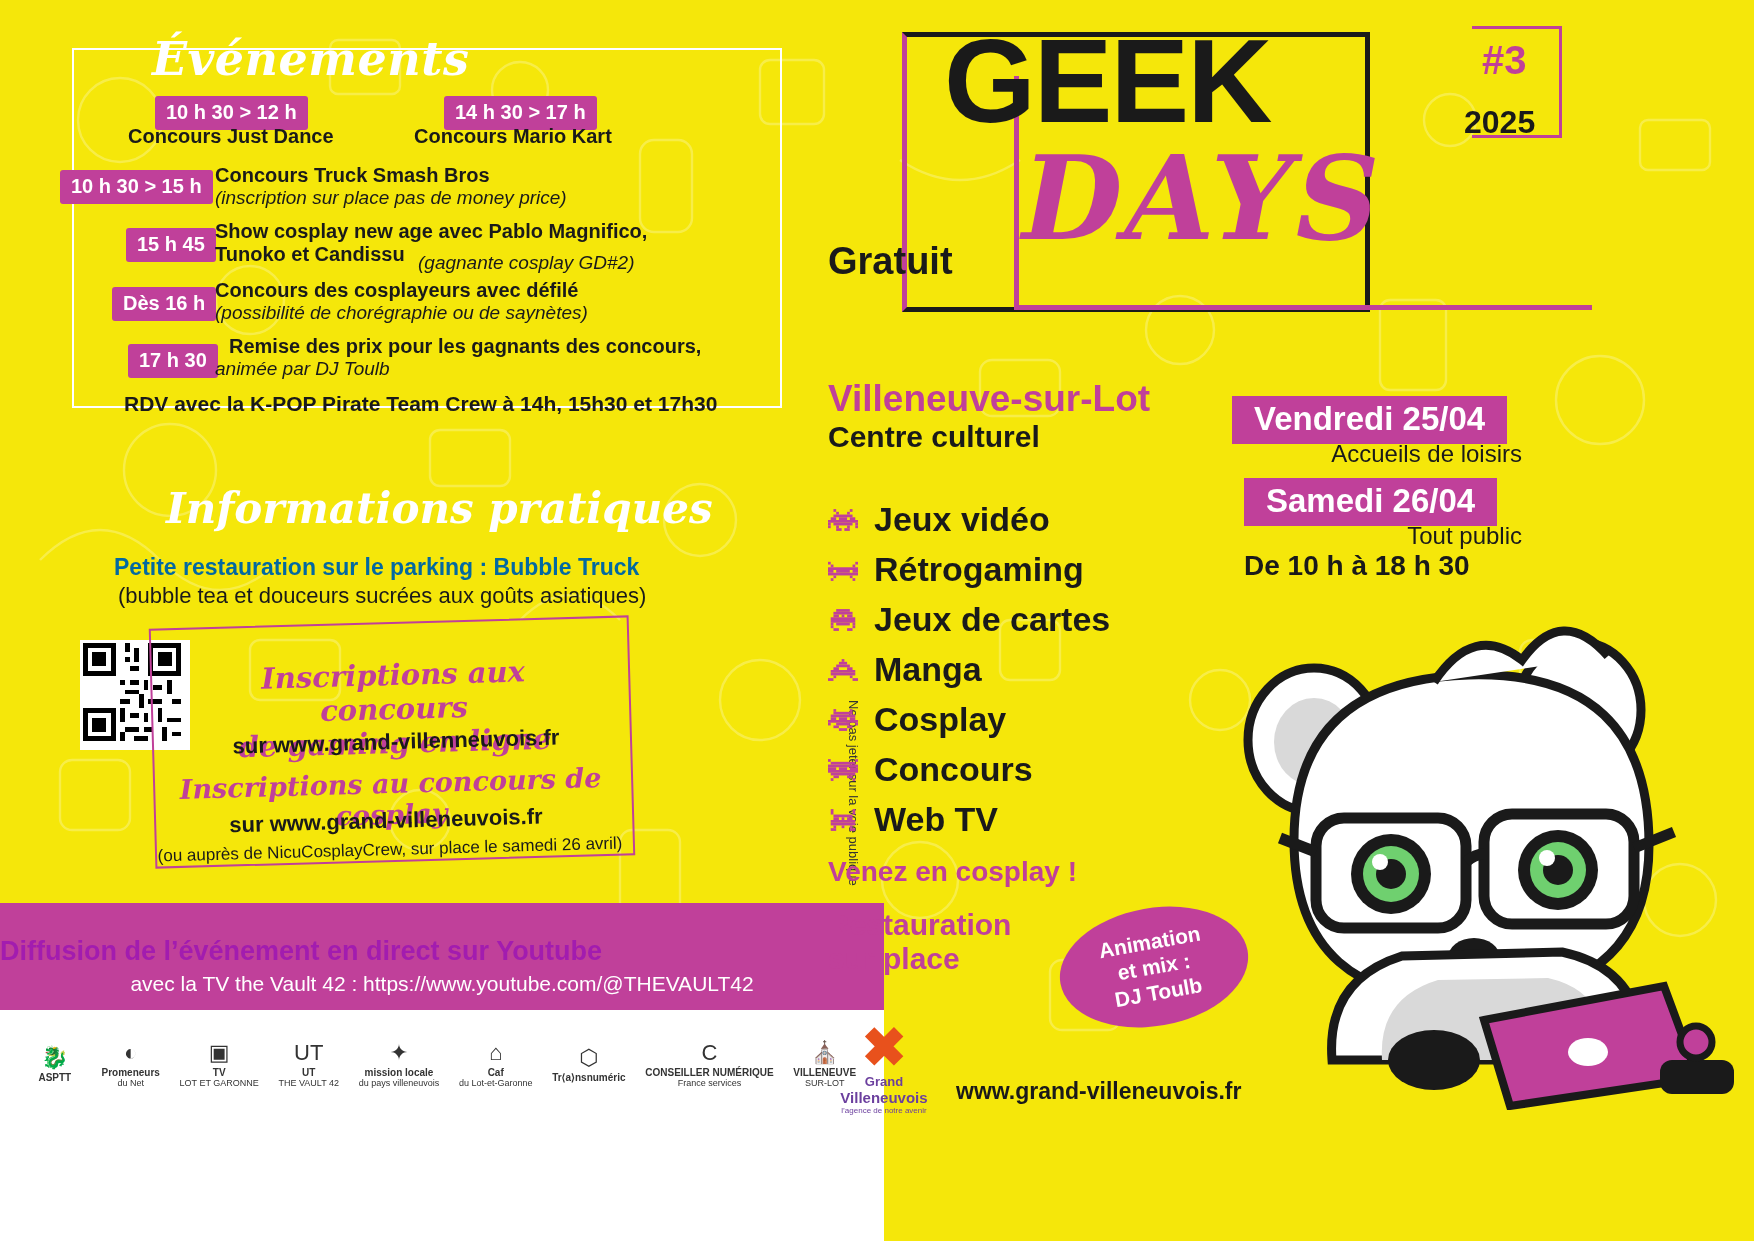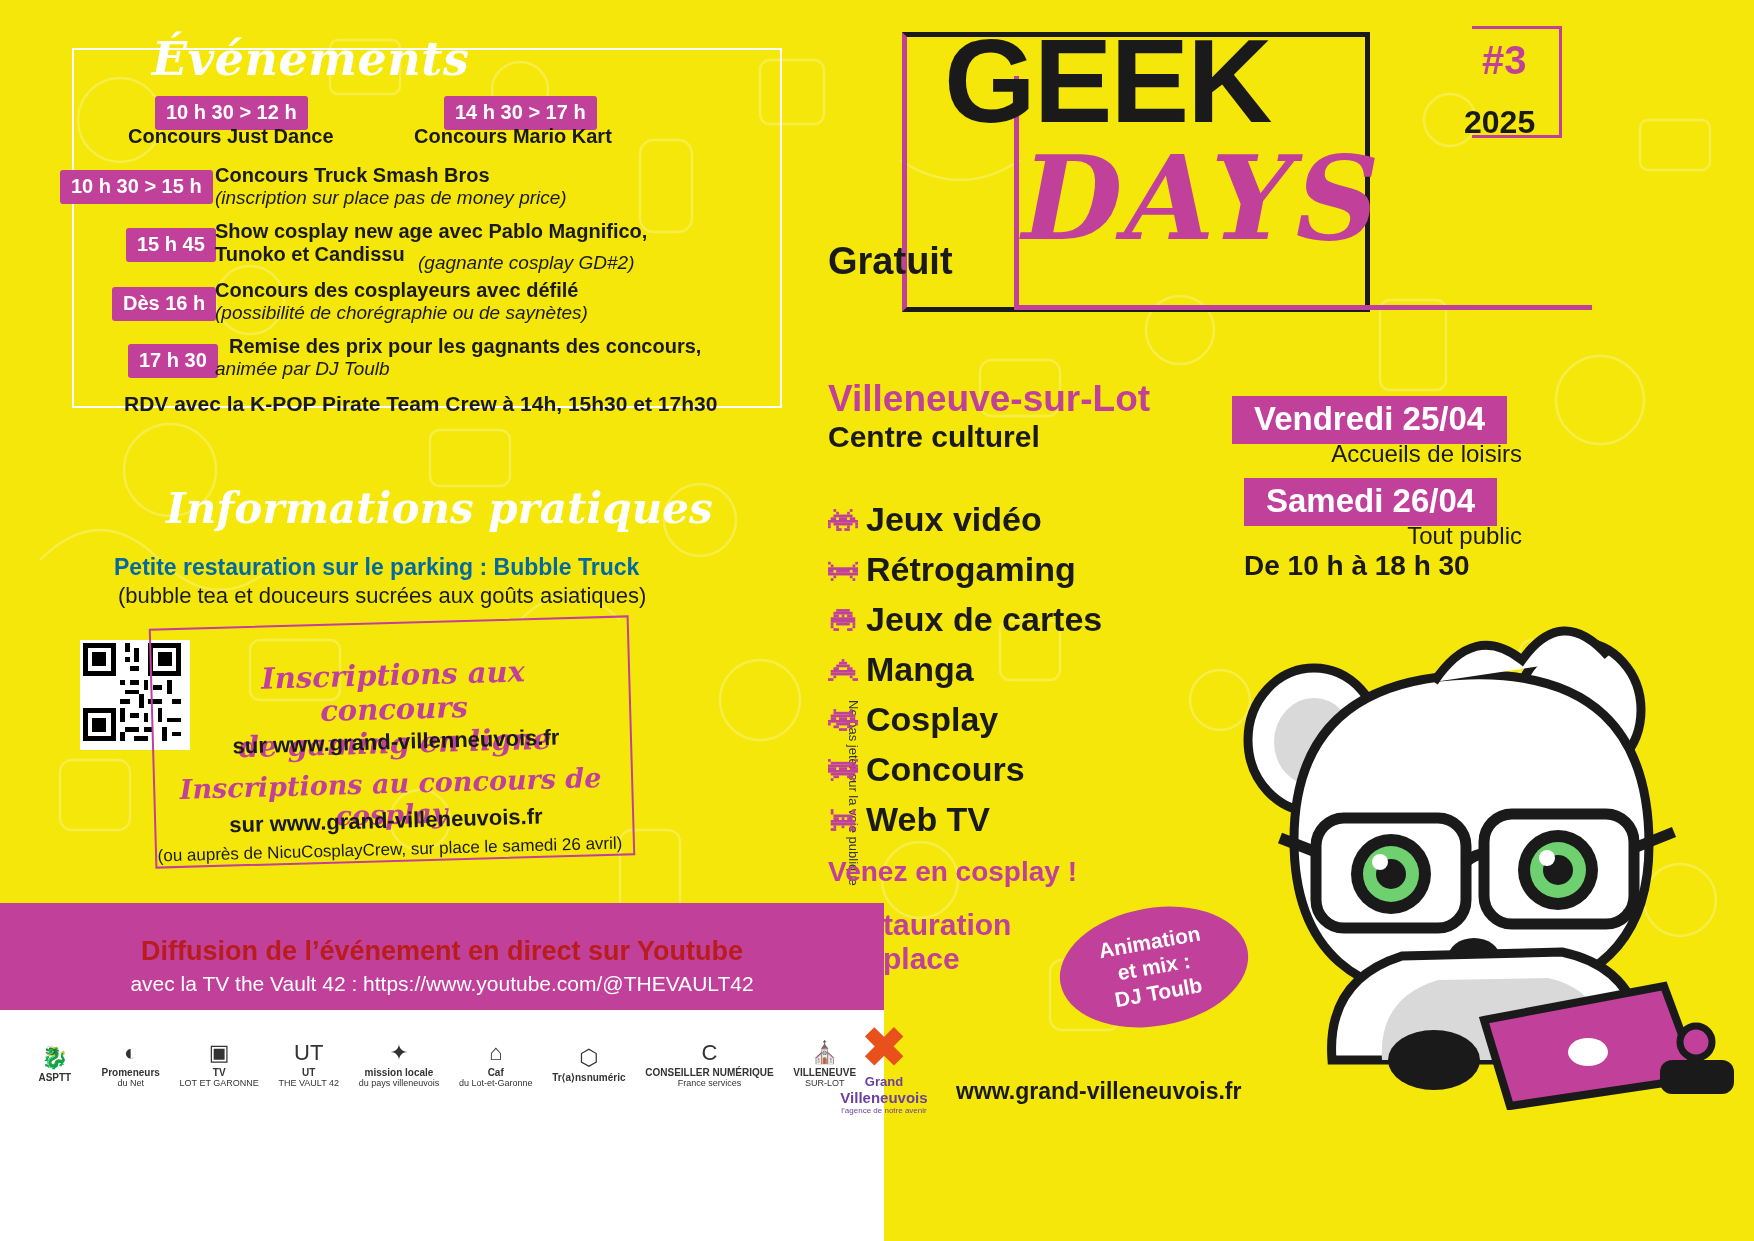--- a/index.html
+++ b/index.html
@@ -206,22 +206,21 @@
   .yt-band {
     position: absolute;
     left: 0; top: 903px;
     width: 884px; height: 107px;
     background: #c0409a;
   }
   .yt-1 {
     position: absolute;
     left: 0; top: 936px;
     width: 884px;
-    text-align: center;
-    color: #b91c1c;
+    color: #a21caf;
     font-weight: bold;
     font-size: 27px;
   }
   .yt-2 {
     position: absolute;
     left: 0; top: 972px;
     width: 884px;
     text-align: center;
     color: #ffffff;
     font-size: 21px;
@@ -367,21 +366,21 @@
     left: 360px; top: 550px;
     font-weight: bold;
     font-size: 28px;
     color: #1a1a1a;
   }
 
   .feature {
     position: absolute;
     display: flex;
     align-items: center;
-    gap: 8px;
+    gap: 16px;
   }
   .feature .inv {
     width: 30px; height: 26px;
     color: #c0409a;
     flex: none;
   }
   .feature .flabel {
     font-weight: bold;
     font-size: 34px;
     color: #1a1a1a;

